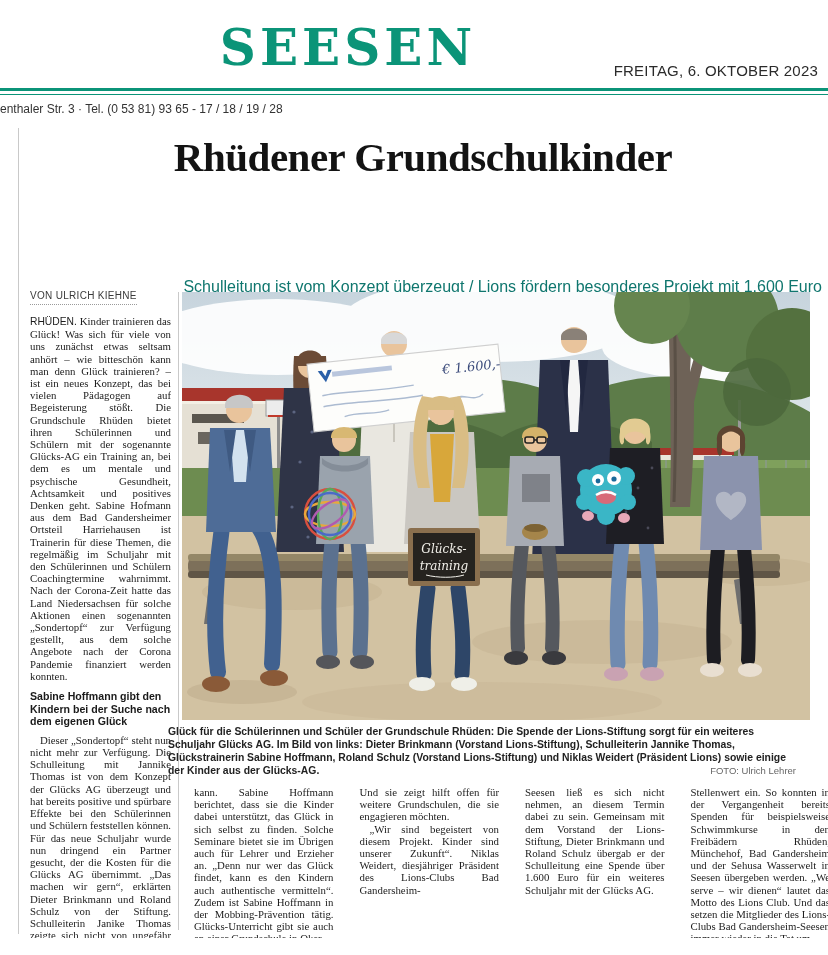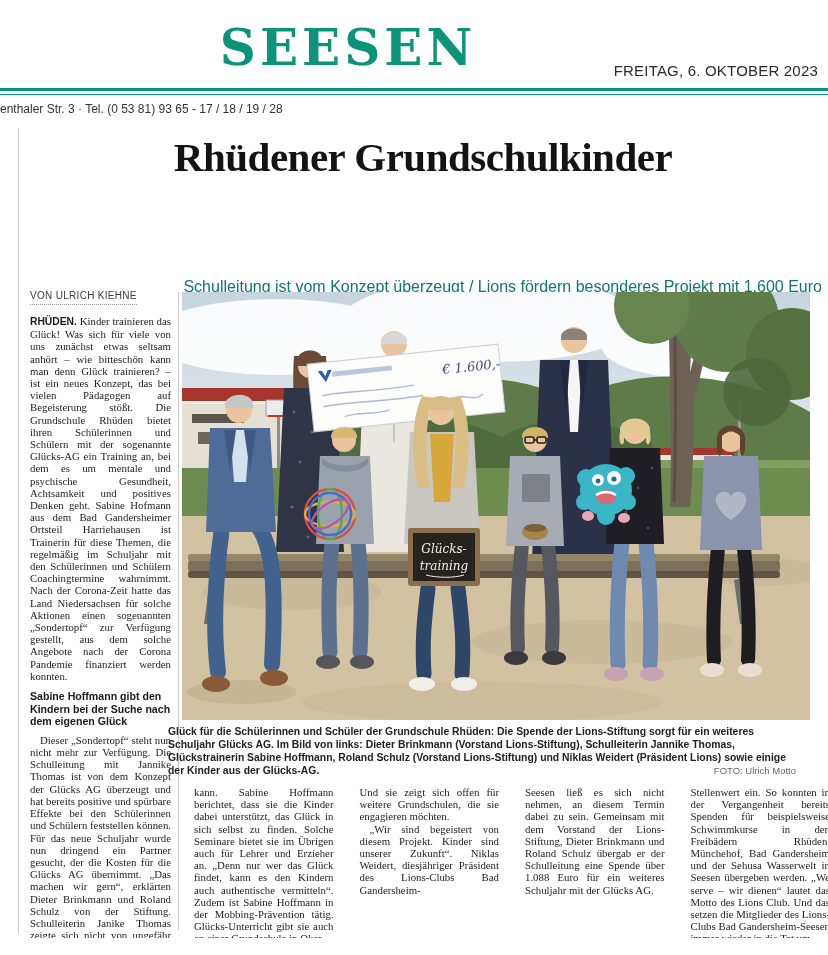--- a/index.html
+++ b/index.html
@@ -28,21 +28,21 @@
   .subheadline{position:absolute;left:24px;right:6px;top:250px;text-align:right;
     font-size:16px;color:#0f766e;margin-top:28px;}
 
   
   .leftcol{position:absolute;left:30px;top:290px;width:141px;height:662px;overflow:hidden;}
   .byline{font-size:10px;color:#3a3a3a;letter-spacing:.3px;margin:0 0 10px 0;}
   .byline span{display:inline-block;border-bottom:1px dotted #9a9a9a;padding-bottom:3px;}
   .body-p{margin:0;font-family:"Liberation Serif",serif;font-size:10.8px;line-height:12.2px;
     text-align:justify;hyphens:auto;-webkit-hyphens:auto;color:#1c1c1c;}
   .body-p.indent{text-indent:10px;}
-  .lead{font-family:"Liberation Sans",sans-serif;font-weight:700;font-size:10.3px;}
+  .lead{font-family:"Liberation Sans",sans-serif;font-weight:400;font-size:10.3px;}
   .crosshead{margin:8px 0 6px 0;font-weight:700;font-size:10.6px;line-height:12.6px;color:#1a1a1a;}
 
   
   .photo{position:absolute;left:182px;top:292px;width:628px;height:428px;overflow:hidden;background:#cfd9e0;}
   .caption{position:absolute;left:168px;top:725px;width:630px;
     font-size:10.4px;line-height:13px;font-weight:700;color:#222;}
   .caption .credit{position:absolute;right:2px;bottom:0;font-weight:400;font-size:9.5px;color:#666;}
 
   
   .columns{position:absolute;left:194px;top:786px;width:636px;height:166px;overflow:hidden;
@@ -315,32 +315,32 @@
         <path d="M522,164 L576,164 L580,258 L518,258 Z" fill="#8b93ad"></path>
         <path d="M549,204 C544,196 532,200 534,210 C536,220 549,228 549,228 C549,228 562,220 564,210 C566,200 554,196 549,204 Z" fill="#b8bdc9" opacity="0.85"></path>
         <circle cx="549" cy="148" r="12" fill="#e9c49c"></circle>
         <path d="M535,150 C532,128 566,128 563,150 C564,162 560,168 558,160 L558,144 C552,138 546,138 540,144 L540,160 C538,168 534,162 535,150 Z" fill="#5d4431"></path>
       </g>
     </svg>
   </div>
 
   <div class="caption">
     <span>Glück für die Schülerinnen und Schüler der Grundschule Rhüden: Die Spende der Lions-Stiftung sorgt für ein weiteres Schuljahr Glücks AG. Im Bild von links: Dieter Brinkmann (Vorstand Lions-Stiftung),  Schulleiterin Jannike Thomas, Glückstrainerin Sabine Hoffmann, Roland Schulz (Vorstand Lions-Stiftung) und Niklas Weidert (Präsident Lions) sowie einige der Kinder aus der Glücks-AG.</span>
-    <span class="credit">FOTO: Ulrich Motto</span>
+    <span class="credit">FOTO: Ulrich Lehrer</span>
   </div>
 
   <div class="columns">
     <div>
       <p class="body-p">kann. Sabine Hoffmann berichtet, dass sie die Kinder dabei unterstützt, das Glück in sich selbst zu finden. Solche Seminare bietet sie im Übrigen auch für Lehrer und Erzieher an. „Denn nur wer das Glück findet, kann es den Kindern auch authentische vermitteln“. Zudem ist Sabine Hoffmann in der Mobbing-Prävention tätig. Glücks-Unterricht gibt sie auch an einer Grundschule in Oker.</p>
     </div>
     <div>
-      <p class="body-p">Und sie zeigt sich offen für weitere Grundschulen, die sie engagieren möchten.</p>
+      <p class="body-p">Und sie zeigt hilft offen für weitere Grundschulen, die sie engagieren möchten.</p>
       <p class="body-p indent">„Wir sind begeistert von diesem Projekt. Kinder sind unserer Zukunft“. Niklas Weidert, diesjähriger Präsident des Lions-Clubs Bad Gandersheim-</p>
     </div>
     <div>
-      <p class="body-p">Seesen ließ es sich nicht nehmen, an diesem Termin dabei zu sein. Gemeinsam mit dem Vorstand der Lions-Stiftung, Dieter Brinkmann und Roland Schulz übergab er der Schulleitung eine Spende über 1.088 Euro für ein weiteres Schuljahr mit der Glücks AG.</p>
+      <p class="body-p">Seesen ließ es sich nicht nehmen, an diesem Termin dabei zu sein. Gemeinsam mit dem Vorstand der Lions-Stiftung, Dieter Brinkmann und Roland Schulz übergab er der Schulleitung eine Spende über 1.600 Euro für ein weiteres Schuljahr mit der Glücks AG.</p>
     </div>
     <div>
       <p class="body-p">Stellenwert ein. So konnten in der Vergangenheit bereits Spenden für beispielsweise Schwimmkurse in den Freibädern Rhüden, Münchehof, Bad Gandersheim und der Sehusa Wasserwelt in Seesen übergeben werden. „We serve – wir dienen“ lautet das Motto des Lions Club. Und das setzen die Mitglieder des Lions-Clubs Bad Gandersheim-Seesen immer wieder in die Tat um.</p>
     </div>
   </div>
 
 </div>
 
 </body></html>

